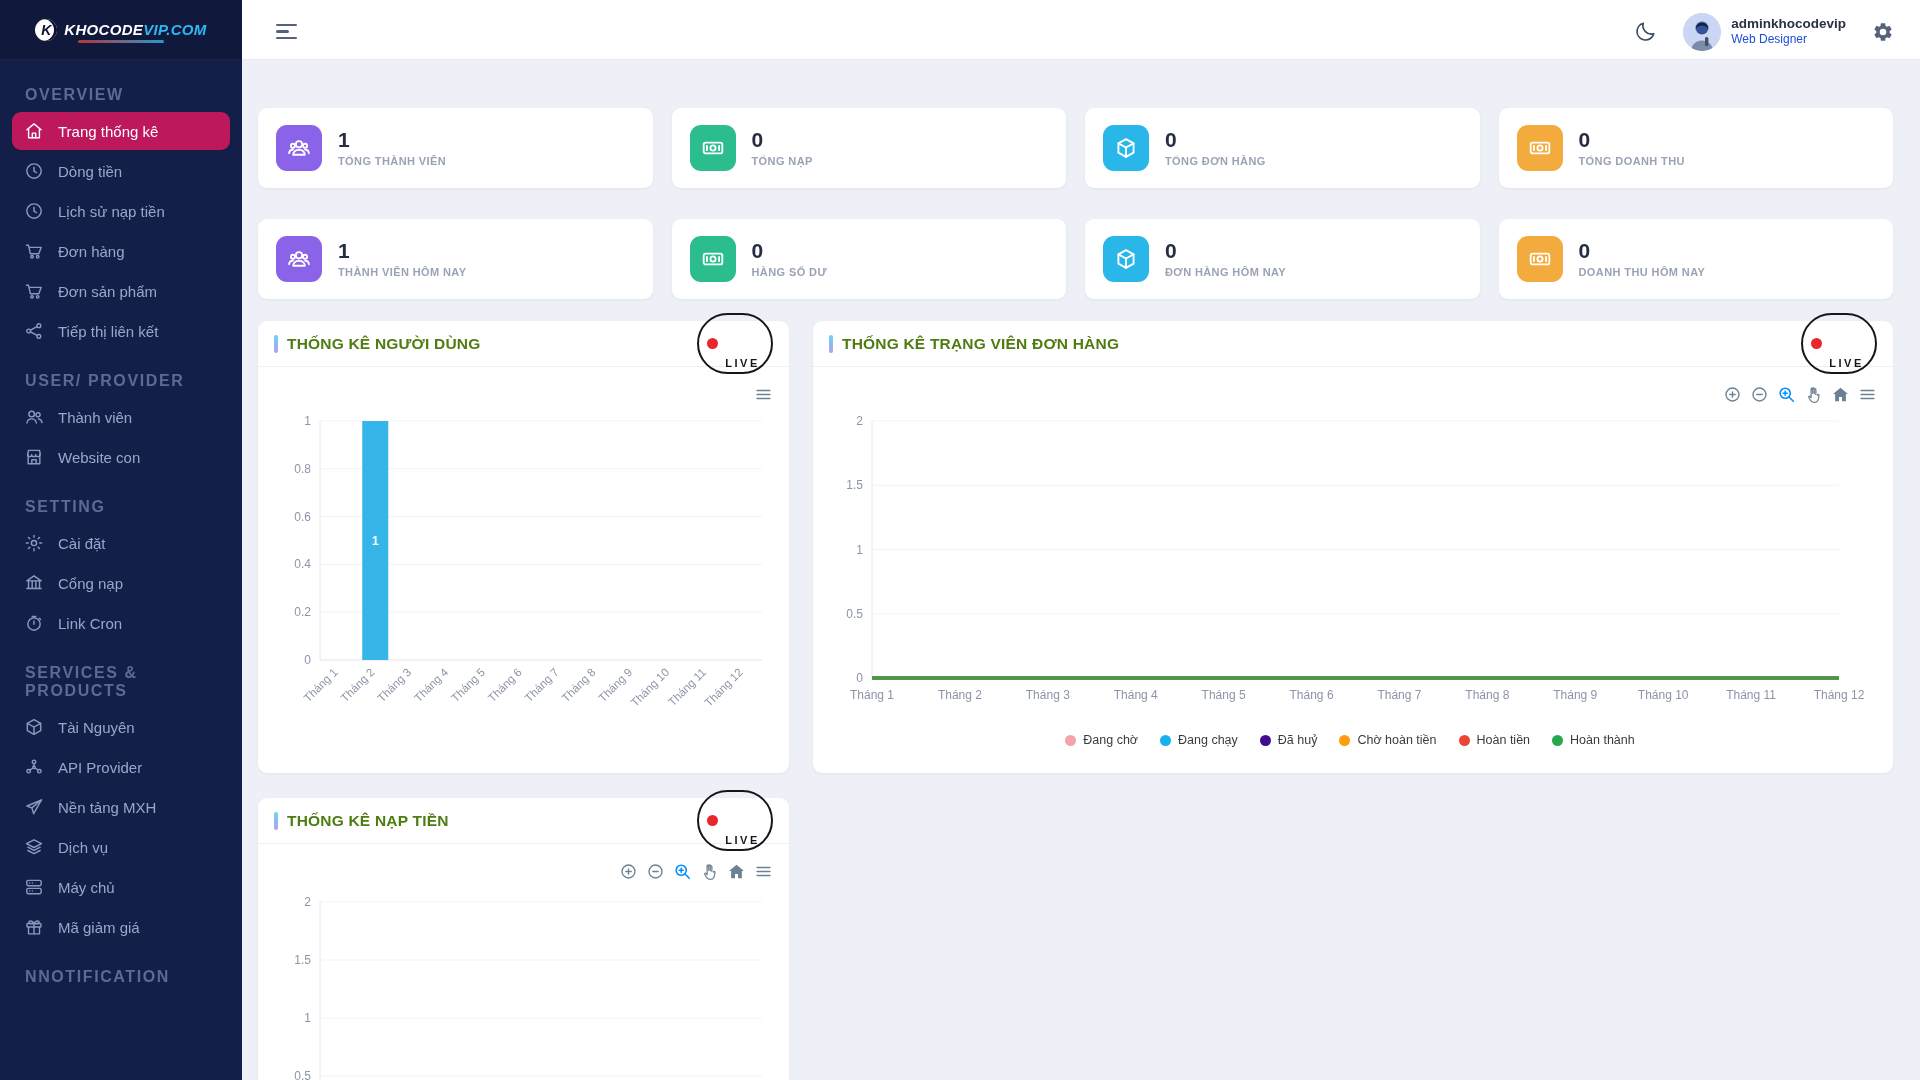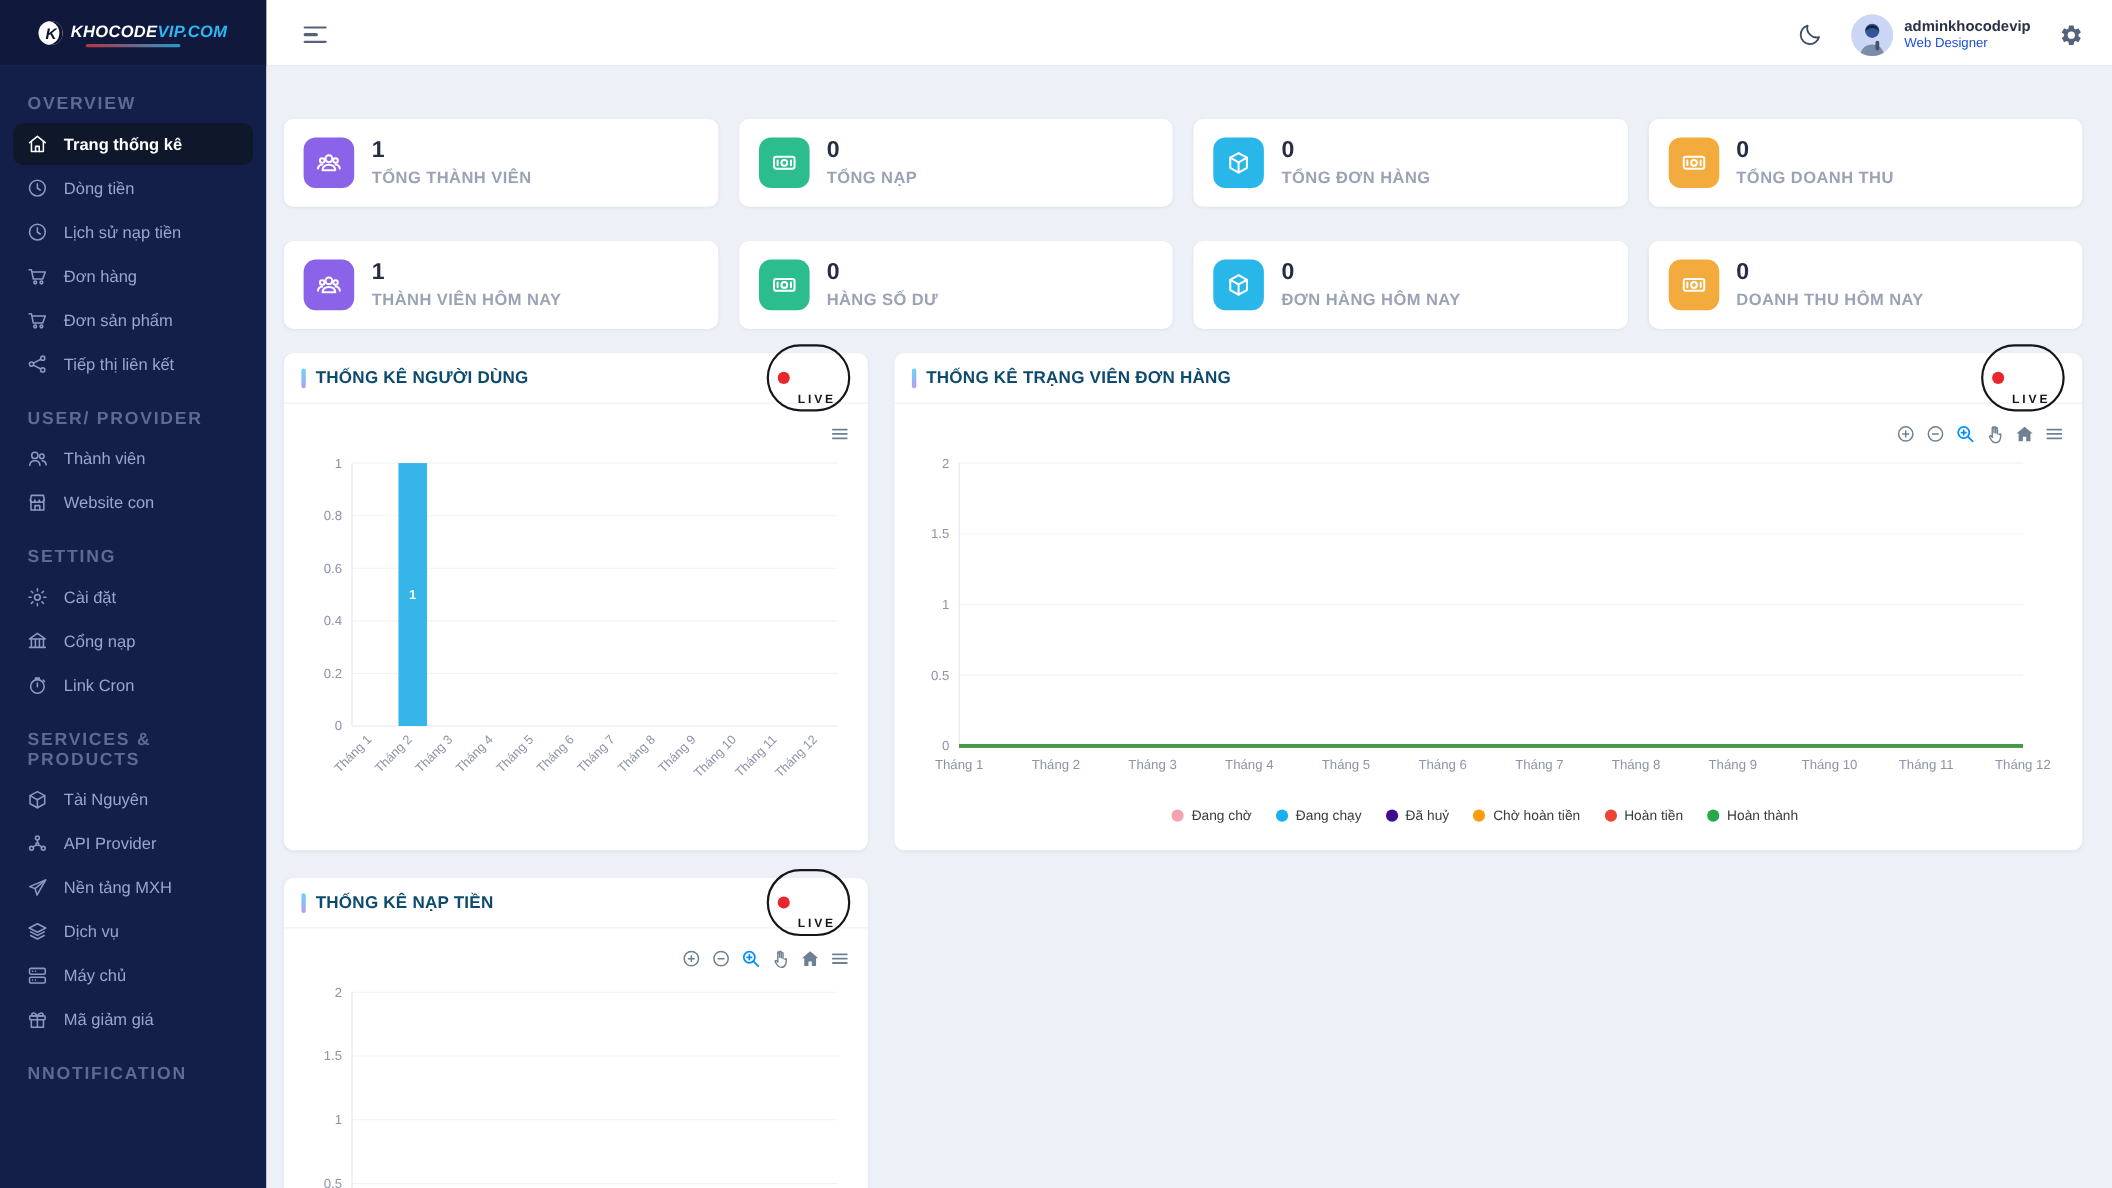--- a/index.html
+++ b/index.html
@@ -10,21 +10,21 @@
   .sidebar{position:absolute;left:0;top:0;width:242px;height:1080px;background:#141F49;z-index:5;}
   .logo-area{height:60px;display:flex;align-items:center;justify-content:center;gap:7px;background:#10193C;border-bottom:1px solid rgba(255,255,255,.05);}
   .logo-circle{width:22px;height:22px;border-radius:50%;background:#fff;color:#0c1230;font-weight:800;font-style:italic;display:flex;align-items:center;justify-content:center;font-size:14px;box-shadow:inset -3px 0 0 #0c1230;}
   .logo-text{font-size:15px;font-weight:800;font-style:italic;letter-spacing:.3px;color:#fff;}
   .logo-text .accent-txt{color:#2eb8f3;}
   .logo-sub{position:absolute;left:0;right:0;top:40px;height:3px;margin:0 78px;border-radius:2px;background:linear-gradient(90deg,#e23b3b,#2eb8f3);opacity:.8;}
   .nav{padding-top:4px;}
   .nav-section{margin:22px 0 8px 25px;font-size:16px;font-weight:700;letter-spacing:1.6px;color:#5D6A93;text-transform:uppercase;}
   .nav-item{display:flex;align-items:center;gap:14px;height:38px;margin:2px 12px;padding:0 12px;border-radius:9px;color:#9AA6C9;font-size:15px;cursor:pointer;}
   .nav-item .nicon{display:flex;align-items:center;justify-content:center;width:20px;height:20px;color:#8C99BF;}
-  .nav-item.active{background:#0f172a;color:#fff;font-weight:700;}
+  .nav-item.active{background:#be185d;color:#fff;font-weight:400;}
   .nav-item.active .nicon{color:#fff;}
 
   
   .topbar{position:absolute;left:242px;top:0;right:0;height:60px;background:#fff;border-bottom:1px solid #E9ECF2;display:flex;align-items:center;justify-content:space-between;padding:4px 26px 0 34px;z-index:4;}
   .burger{display:flex;flex-direction:column;gap:4px;cursor:pointer;}
   .burger span{display:block;height:2.4px;border-radius:2px;background:#55627C;}
   .burger .l1{width:21px}.burger .l2{width:13px}.burger .l3{width:21px}
   .top-right{display:flex;align-items:center;gap:26px;}
   .icon-btn{color:#45526D;display:flex;align-items:center;cursor:pointer;}
   .userbox{display:flex;align-items:center;gap:10px;cursor:pointer;}
@@ -32,31 +32,31 @@
   .user-meta{line-height:1.2;}
   .user-name{font-size:13.5px;font-weight:700;color:#2A3147;}
   .user-role{font-size:12px;color:#1d4ed8;}
 
   
   .main{position:absolute;left:242px;top:60px;right:0;bottom:0;padding:48px 27px 0 16px;overflow:hidden;}
   .stats-grid{display:grid;grid-template-columns:repeat(4,1fr);gap:31px 19px;}
   .stat-card{background:#fff;border-radius:9px;height:80px;display:flex;align-items:center;gap:16px;padding:0 18px;box-shadow:0 1px 3px rgba(25,35,70,.06);}
   .stat-icon{width:46px;height:46px;border-radius:11px;display:flex;align-items:center;justify-content:center;color:#fff;flex:0 0 auto;}
   .stat-value{font-size:21px;font-weight:700;color:#262C44;line-height:1.05;}
-  .stat-label{font-size:15px;font-weight:700;letter-spacing:.4px;color:#9AA3B5;margin-top:4px;}
+  .stat-label{font-size:11px;font-weight:700;letter-spacing:.4px;color:#9AA3B5;margin-top:4px;}
 
   .charts-row{display:grid;grid-template-columns:531px 1fr;gap:25px 24px;margin-top:22px;align-items:start;}
   .col-left{display:flex;flex-direction:column;gap:25px;}
   .chart-card{background:#fff;border-radius:9px;box-shadow:0 1px 3px rgba(25,35,70,.06);}
   .chart-card.h1{height:452px;}
   .chart-card.h3{height:480px;}
   .chart-head{height:46px;display:flex;align-items:center;justify-content:space-between;padding:0 16px;border-bottom:1px solid #EDEFF4;}
   .chart-title-wrap{display:flex;align-items:center;gap:9px;}
   .accent{width:4px;height:18px;border-radius:2px;background:linear-gradient(180deg,#67D6F4,#B79DF0);}
-  .chart-title{font-size:15.5px;font-weight:800;color:#0c4a6e;letter-spacing:.2px;}
+  .chart-title{font-size:15.5px;font-weight:800;color:#4d7c0f;letter-spacing:.2px;}
   .live-badge{display:inline-flex;align-items:center;gap:7px;border:2px solid #15161B;border-radius:999px;padding:3px 11px 3px 8px;}
   .live-dot{width:11px;height:11px;border-radius:50%;}
   .live-txt{font-size:11px;font-weight:800;letter-spacing:2.6px;color:#15161B;margin-top:39px;}
   .chart-body{position:relative;padding:8px 12px 0 6px;}
   .apx-toolbar{position:absolute;top:18px;right:16px;display:flex;align-items:center;gap:8px;z-index:2;}
   .apx-toolbar .tico{display:flex;align-items:center;cursor:pointer;}
   .apx-legend{display:flex;justify-content:center;gap:22px;align-items:center;margin-top:2px;}
   .legend-item{display:flex;align-items:center;gap:7px;font-size:12.5px;color:#373D3F;cursor:pointer;}
   .legend-dot{width:11px;height:11px;border-radius:50%;}
   svg text{font-family:"Liberation Sans","DejaVu Sans",sans-serif;}

